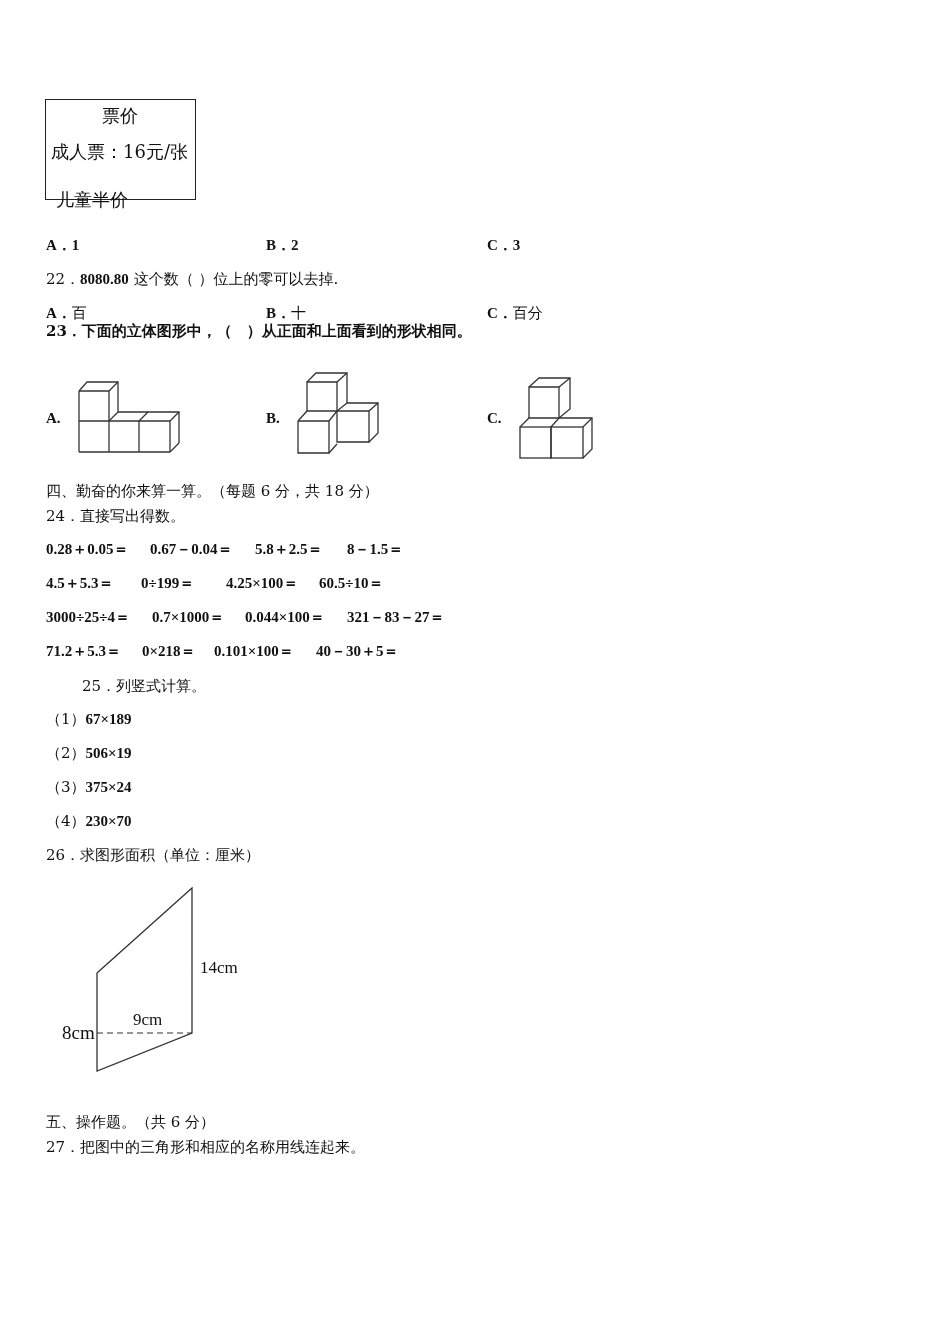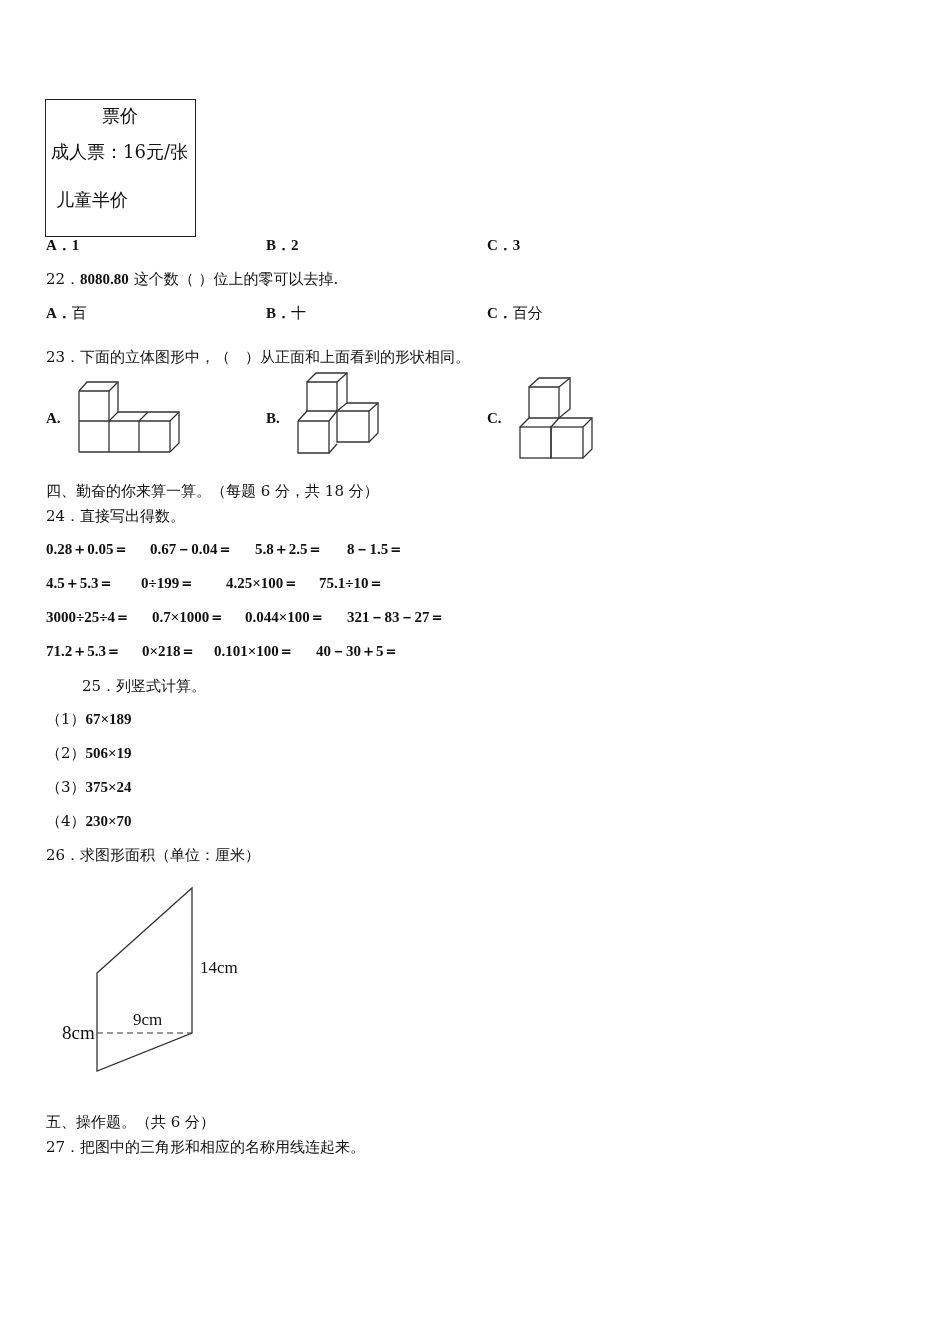--- a/index.html
+++ b/index.html
@@ -1,21 +1,21 @@
 <!DOCTYPE html>
 <html><head>
 <meta charset="utf-8">
 <style>
   html, body { margin:0; padding:0; background:#ffffff; }
   body { width:950px; height:1344px; position:relative; overflow:hidden;
          font-family:"DejaVu Serif","Liberation Serif",serif; color:#111; }
   .abs { position:absolute; white-space:nowrap; }
   .q { font-size:15px; }
   .b { font-weight:bold; font-family:"Liberation Serif","DejaVu Serif",serif; }
-  .price-box { position:absolute; left:45px; top:99px; width:151px; height:138px;
+  .price-box { position:absolute; left:45px; top:99px; width:151px; height:101px;
                border:1px solid #222; box-sizing:border-box; font-size:18px; }
   .price-box .t { position:absolute; white-space:nowrap; }
   .opt-label { font-weight:bold; font-family:"Liberation Serif",serif; font-size:15px; }
   svg { position:absolute; overflow:visible; }
   .cube line, .cube polyline, .cube polygon { stroke:#333; stroke-width:1.3; fill:none; }
 </style>
 </head>
 <body>
 
 <div class="price-box">
@@ -40,21 +40,21 @@
 <div class="abs q" style="left:46px;top:304px;">
   <span class="opt-label">A．</span><span>百</span>
 </div>
 <div class="abs q" style="left:266px;top:304px;">
   <span class="opt-label">B．</span><span>十</span>
 </div>
 <div class="abs q" style="left:487px;top:304px;">
   <span class="opt-label">C．</span><span>百分</span>
 </div>
 
-<div class="abs q" style="left:46px;top:348px;">23．下面的立体图形中，（　）从正面和上面看到的形状相同。</div>
+<div class="abs q" style="left:46px;top:322px;font-weight:bold;">23．下面的立体图形中，（　）从正面和上面看到的形状相同。</div>
 
 <span class="abs opt-label" style="left:46px;top:410px;">A.</span>
 <svg class="cube" style="left:78px;top:380px;" width="110" height="75">
 
   <polyline points="1,11 31,11 31,41"></polyline>
   <line x1="1" y1="11" x2="1" y2="72"></line>
   <polyline points="1,11 9,2 40,2 40,32 31,41"></polyline>
   <line x1="31" y1="11" x2="40" y2="2"></line>
 
   <line x1="1" y1="41" x2="92" y2="41"></line>
@@ -104,21 +104,21 @@
 <div class="abs q b" style="left:46px;top:540px;">
   <span class="abs" style="left:0;">0.28＋0.05＝</span>
   <span class="abs" style="left:104px;">0.67－0.04＝</span>
   <span class="abs" style="left:209px;">5.8＋2.5＝</span>
   <span class="abs" style="left:301px;">8－1.5＝</span>
 </div>
 <div class="abs q b" style="left:46px;top:574px;">
   <span class="abs" style="left:0;">4.5＋5.3＝</span>
   <span class="abs" style="left:95px;">0÷199＝</span>
   <span class="abs" style="left:180px;">4.25×100＝</span>
-  <span class="abs" style="left:273px;">75.1÷10＝</span>
+  <span class="abs" style="left:273px;">60.5÷10＝</span>
 </div>
 <div class="abs q b" style="left:46px;top:608px;">
   <span class="abs" style="left:0;">3000÷25÷4＝</span>
   <span class="abs" style="left:106px;">0.7×1000＝</span>
   <span class="abs" style="left:199px;">0.044×100＝</span>
   <span class="abs" style="left:301px;">321－83－27＝</span>
 </div>
 <div class="abs q b" style="left:46px;top:642px;">
   <span class="abs" style="left:0;">71.2＋5.3＝</span>
   <span class="abs" style="left:96px;">0×218＝</span>

